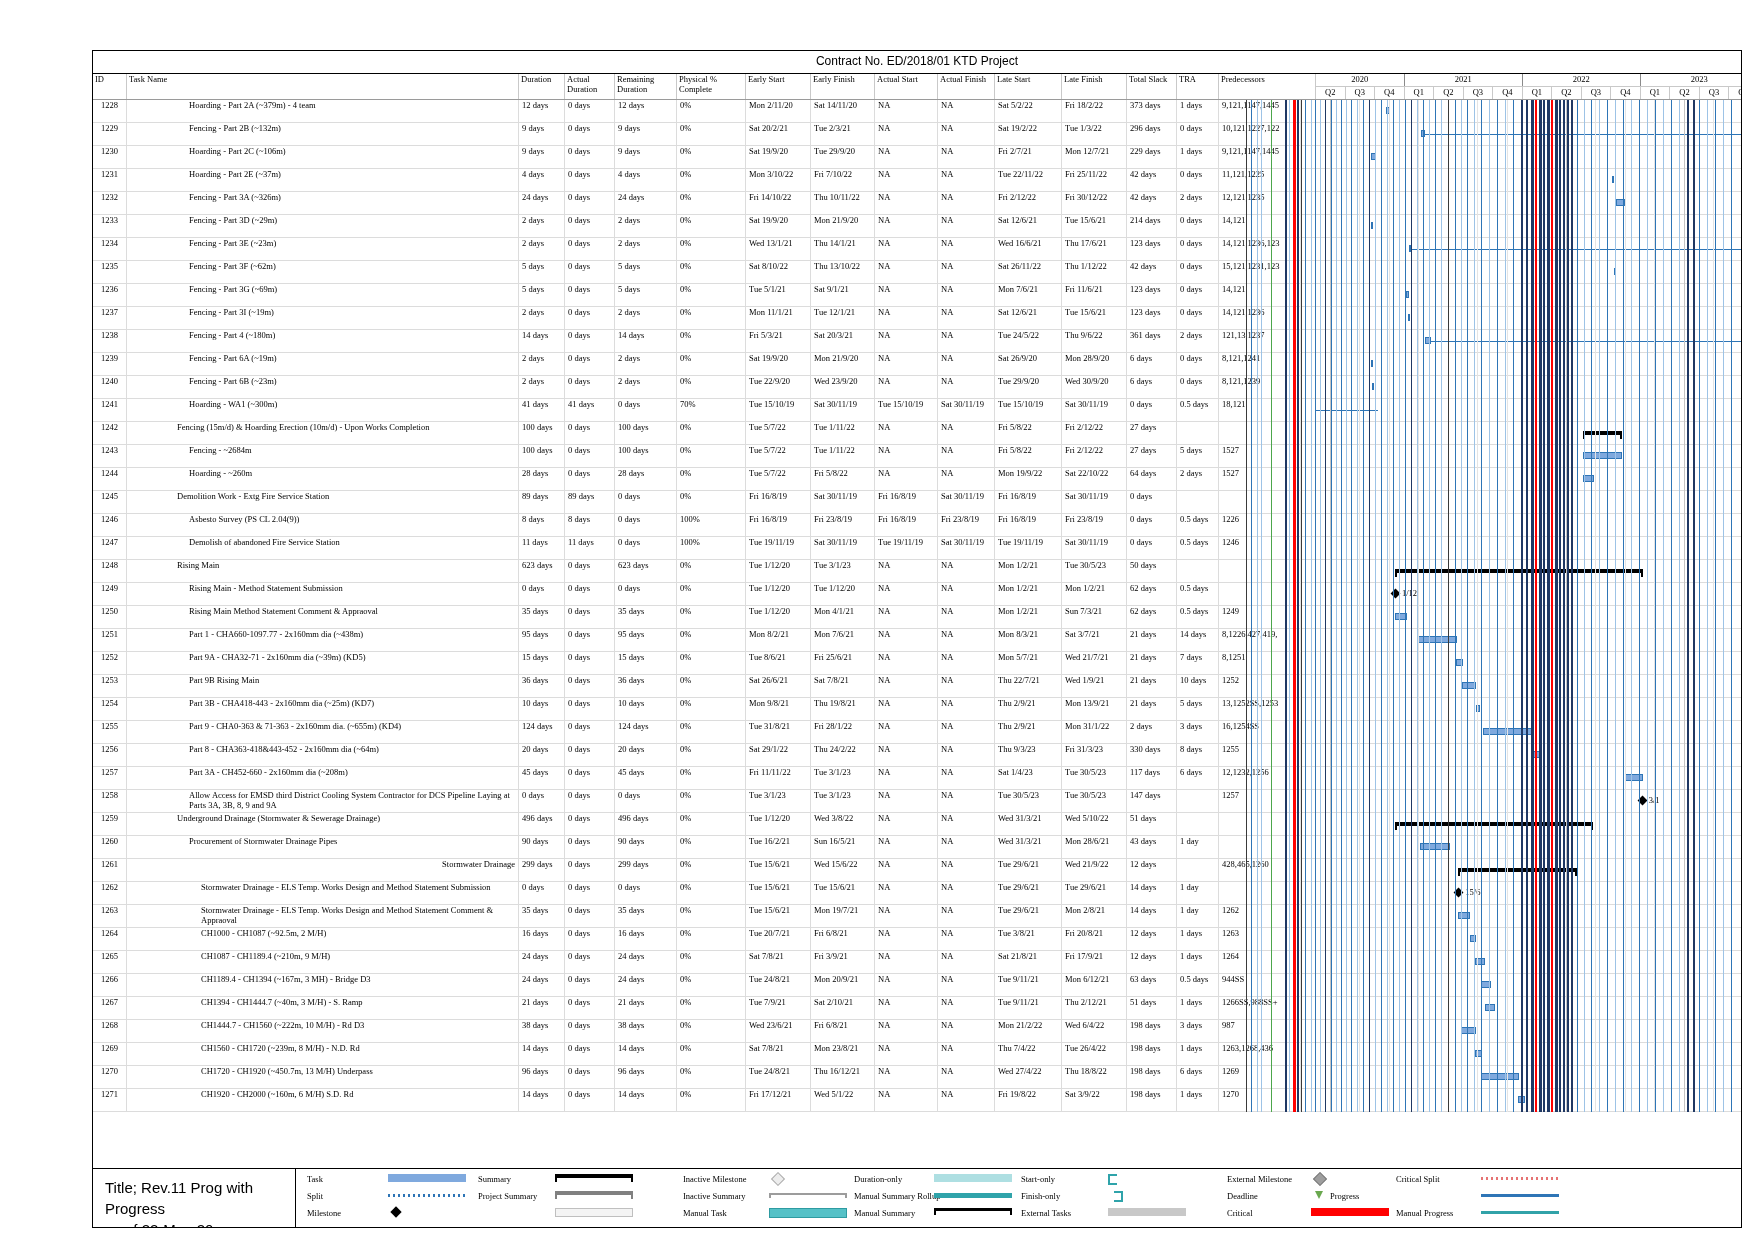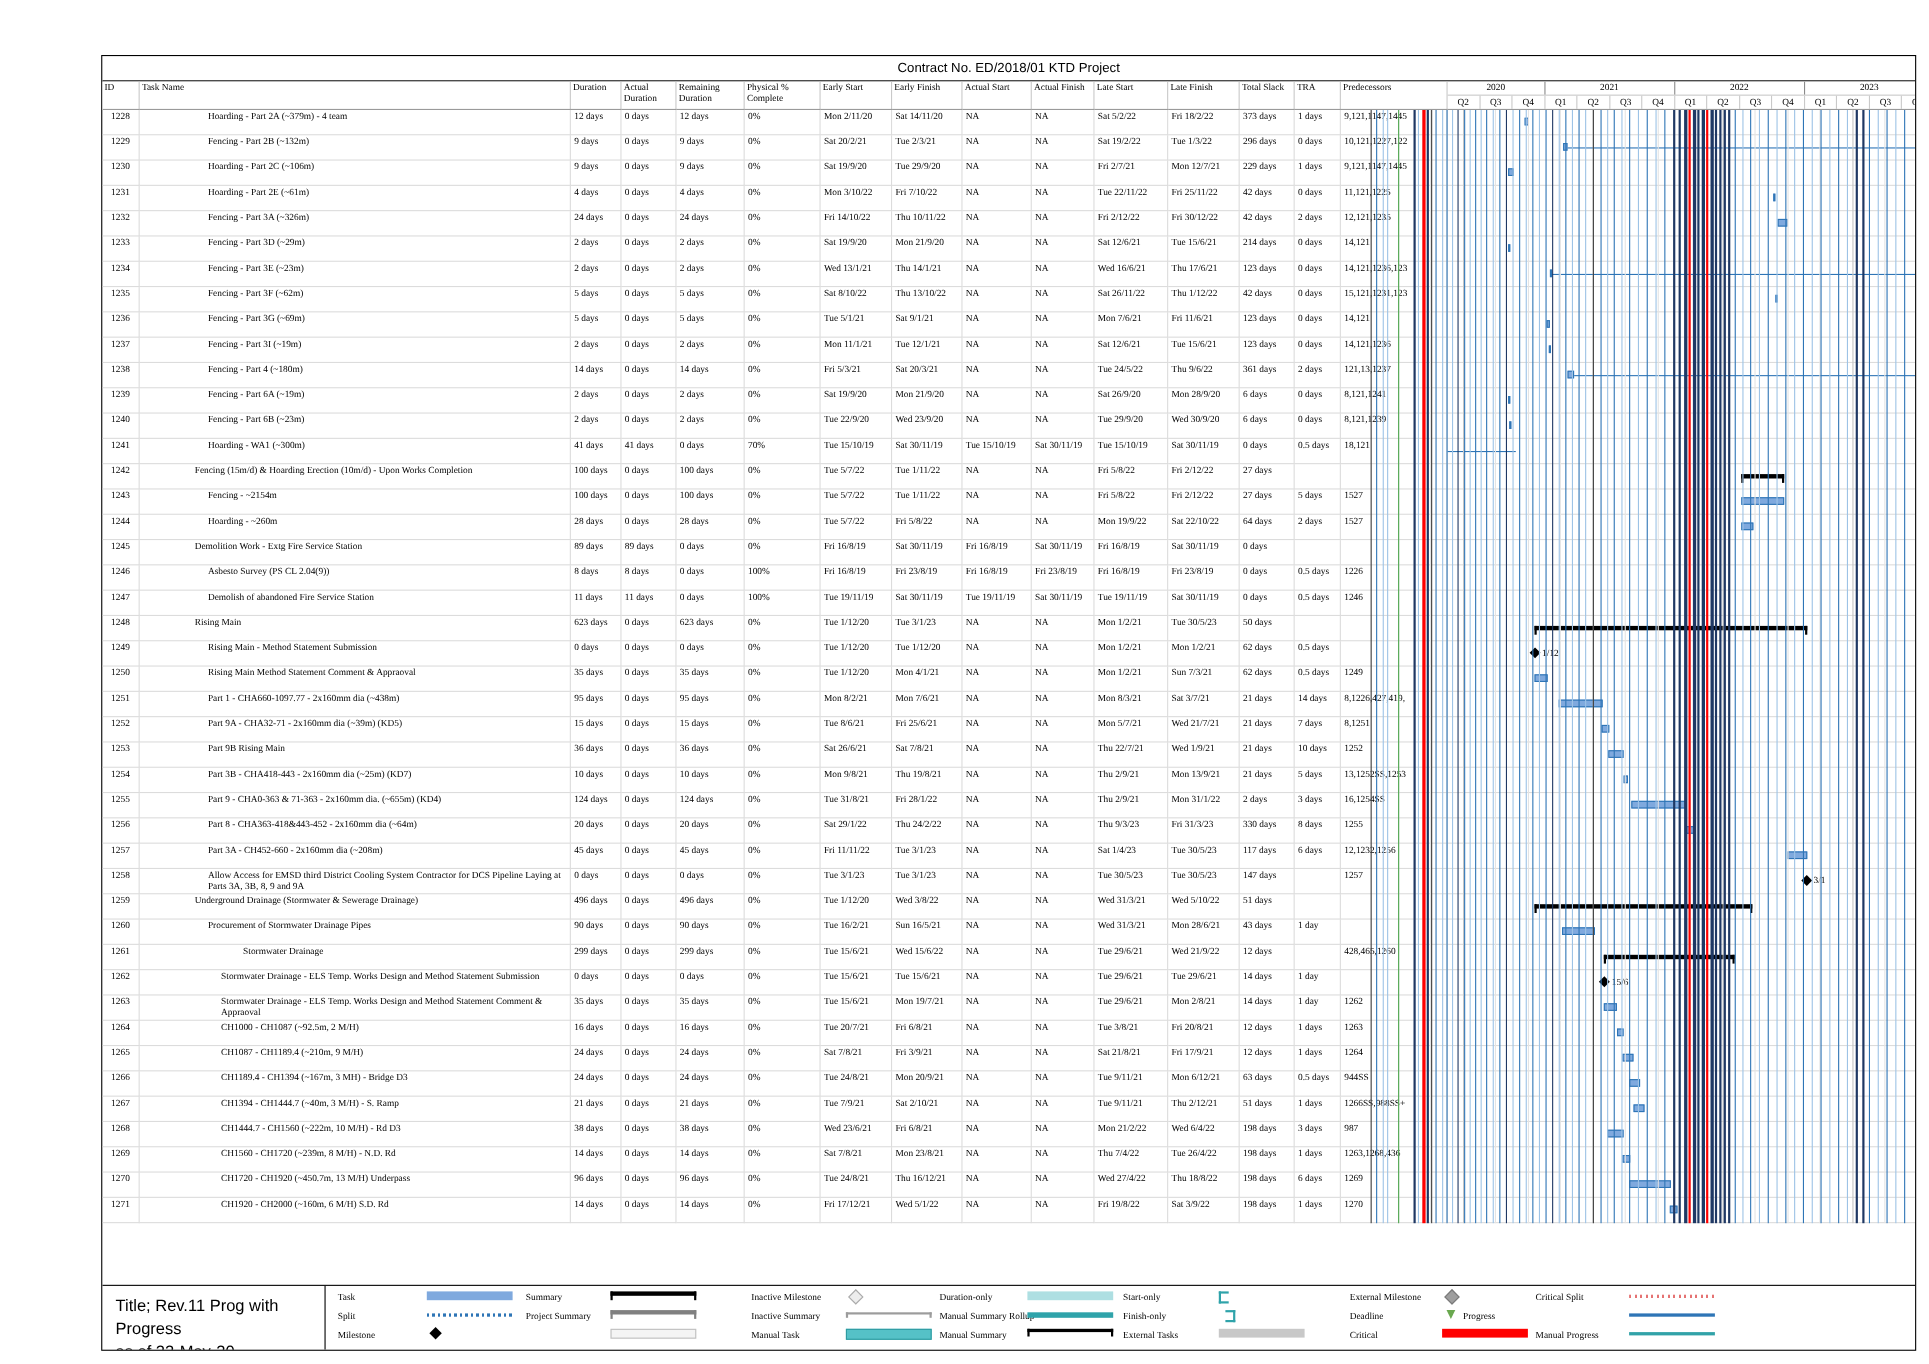--- a/index.html
+++ b/index.html
@@ -169,21 +169,21 @@
             <td>Mon 12/7/21</td>
             <td>229 days</td>
             <td>1 days</td>
             <td>9,121,1147,1445</td>
             <td class="gantt">
               <div class="taskbar" style="left: 55.3106px; width: 4.23454px; background: rgb(127, 169, 222); border: 1px solid rgb(46, 117, 182);"></div>
             </td>
           </tr>
           <tr>
             <td class="idc">1231</td>
-            <td class="name" style="padding-left: 62px;">Hoarding - Part 2E (~61m)</td>
+            <td class="name" style="padding-left: 62px;">Hoarding - Part 2E (~37m)</td>
             <td>4 days</td>
             <td>0 days</td>
             <td>4 days</td>
             <td>0%</td>
             <td>Mon 3/10/22</td>
             <td>Fri 7/10/22</td>
             <td>NA</td>
             <td>NA</td>
             <td>Tue 22/11/22</td>
             <td>Fri 25/11/22</td>
@@ -413,21 +413,21 @@
             <td></td>
             <td></td>
             <td class="gantt">
               <div class="sbar" style="left: 266.849px; width: 39.491px;"></div>
               <div class="stick" style="left: 266.849px;"></div>
               <div class="stick" style="left: 304.34px;"></div>
             </td>
           </tr>
           <tr>
             <td class="idc">1243</td>
-            <td class="name" style="padding-left: 62px;">Fencing - ~2154m</td>
+            <td class="name" style="padding-left: 62px;">Fencing - ~2684m</td>
             <td>100 days</td>
             <td>0 days</td>
             <td>100 days</td>
             <td>0%</td>
             <td>Tue 5/7/22</td>
             <td>Tue 1/11/22</td>
             <td>NA</td>
             <td>NA</td>
             <td>Fri 5/8/22</td>
             <td>Fri 2/12/22</td>
@@ -773,21 +773,21 @@
             <td>Mon 28/6/21</td>
             <td>43 days</td>
             <td>1 day</td>
             <td></td>
             <td class="gantt">
               <div class="taskbar" style="left: 103.829px; width: 29.7874px; background: rgb(127, 169, 222); border: 1px solid rgb(46, 117, 182);"></div>
             </td>
           </tr>
           <tr>
             <td class="idc">1261</td>
-            <td class="name" style="padding-left: 94px;">Stormwater Drainage</td>
+            <td class="name" style="padding-left: 94px; text-align: right;">Stormwater Drainage</td>
             <td>299 days</td>
             <td>0 days</td>
             <td>299 days</td>
             <td>0%</td>
             <td>Tue 15/6/21</td>
             <td>Wed 15/6/22</td>
             <td>NA</td>
             <td>NA</td>
             <td>Tue 29/6/21</td>
             <td>Wed 21/9/22</td>

